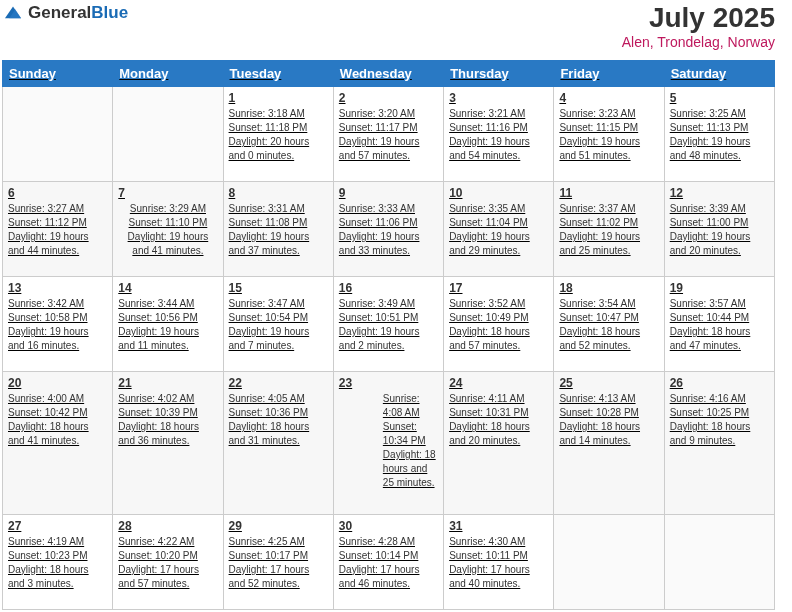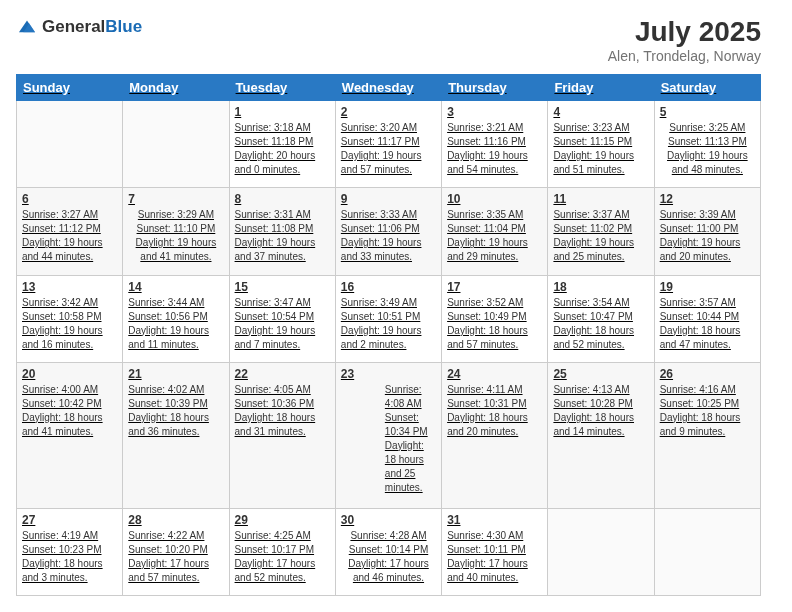--- a/index.html
+++ b/index.html
@@ -6,21 +6,21 @@
     body {
       width: 792px;
       height: 612px;
       font-family: Arial, sans-serif;
       background: #fff;
       overflow: hidden;
     }
     .page {
       width: 777px;
       height: 612px;
-      padding: 16px;
+      padding: 2px;
       display: flex;
       flex-direction: column;
     }
     .header {
       display: flex;
       justify-content: space-between;
       align-items: flex-start;
       margin-bottom: 10px;
     }
     .logo {
@@ -35,21 +35,21 @@
     .title-block {
       text-align: right;
     }
     .main-title {
       font-size: 28px;
       font-weight: bold;
       color: #333;
     }
     .subtitle {
       font-size: 14px;
-      color: #737373;
+      color: #be185d;
     }
     .calendar {
       flex: 1;
       border: 1px solid #ccc;
       border-collapse: collapse;
       width: 100%;
       table-layout: fixed;
       text-decoration: underline;
     }
     .calendar th {
@@ -142,21 +142,21 @@
 Daylight: 19 hours and 54 minutes.</div>
           </td>
           <td>
             <span class="day-number">4</span>
             <div class="day-info" style="white-space: pre-line;">Sunrise: 3:23 AM
 Sunset: 11:15 PM
 Daylight: 19 hours and 51 minutes.</div>
           </td>
           <td>
             <span class="day-number">5</span>
-            <div class="day-info" style="white-space: pre-line; text-align: center;">Sunrise: 3:25 AM
+            <div class="day-info" style="white-space: pre-line;">Sunrise: 3:25 AM
 Sunset: 11:13 PM
 Daylight: 19 hours and 48 minutes.</div>
           </td>
         </tr>
         <tr>
           <td>
             <span class="day-number">6</span>
             <div class="day-info" style="white-space: pre-line;">Sunrise: 3:27 AM
 Sunset: 11:12 PM
 Daylight: 19 hours and 44 minutes.</div>
@@ -300,21 +300,21 @@
 Daylight: 17 hours and 57 minutes.</div>
           </td>
           <td>
             <span class="day-number">29</span>
             <div class="day-info" style="white-space: pre-line;">Sunrise: 4:25 AM
 Sunset: 10:17 PM
 Daylight: 17 hours and 52 minutes.</div>
           </td>
           <td>
             <span class="day-number">30</span>
-            <div class="day-info" style="white-space: pre-line; text-align: center;">Sunrise: 4:28 AM
+            <div class="day-info" style="white-space: pre-line;">Sunrise: 4:28 AM
 Sunset: 10:14 PM
 Daylight: 17 hours and 46 minutes.</div>
           </td>
           <td>
             <span class="day-number">31</span>
             <div class="day-info" style="white-space: pre-line;">Sunrise: 4:30 AM
 Sunset: 10:11 PM
 Daylight: 17 hours and 40 minutes.</div>
           </td>
           <td class="empty"></td>

